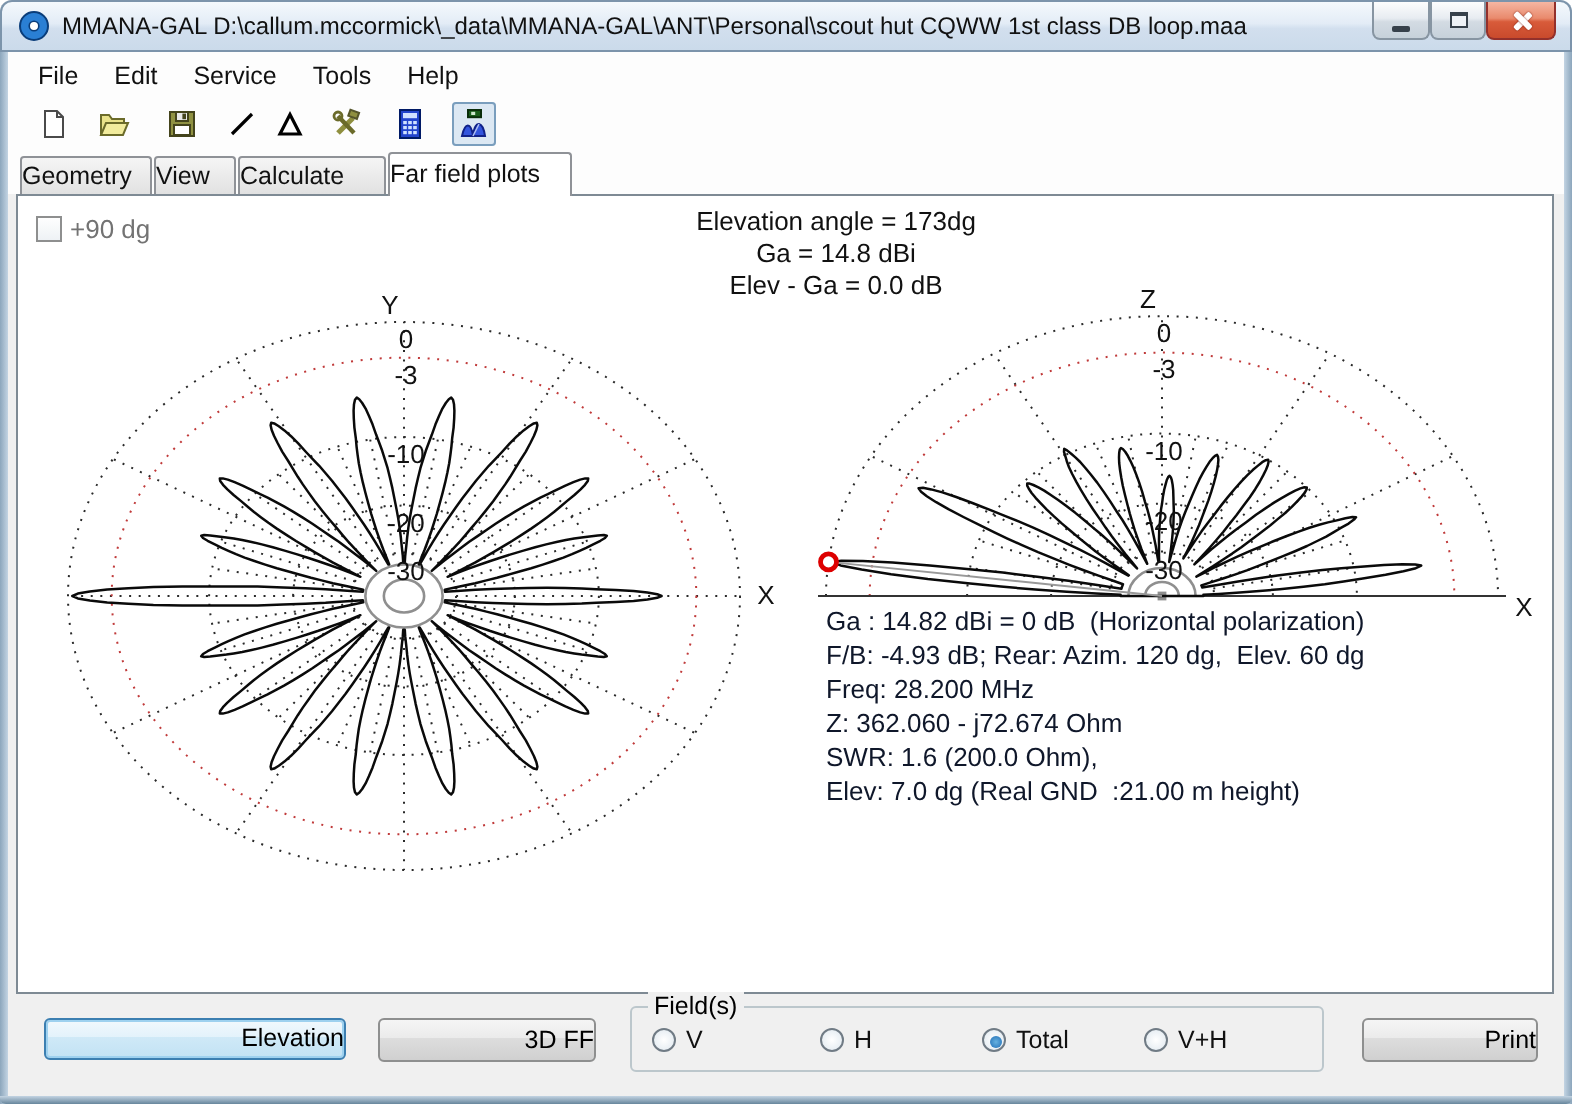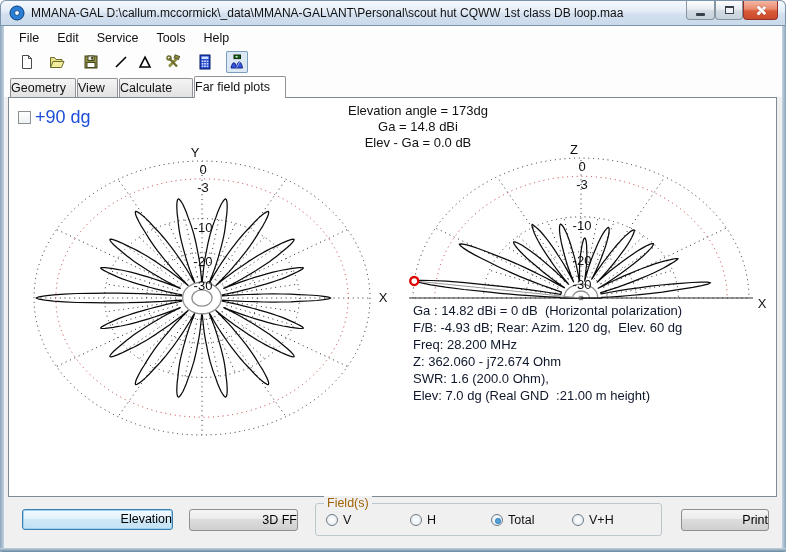--- a/index.html
+++ b/index.html
@@ -38,36 +38,36 @@
   
   .tabstrip{position:absolute;left:4px;top:76px;width:778px;height:21px;background:#fdfdfd;}
   .tab{position:absolute;top:2px;height:20px;line-height:18px;text-align:left;font-size:12.5px;color:#111;
     background:linear-gradient(#f5f5f5,#e0e0e0);border:1px solid #8f9297;border-bottom:none;border-radius:2px 2px 0 0;}
   .tab.active{top:0;height:22px;line-height:21px;background:#fff;z-index:5;}
   
   .panel{position:absolute;left:8px;top:97px;width:769px;height:400px;background:#fff;border:1px solid #7e8a94;}
   .plots-svg{position:absolute;left:0;top:0;}
   .chkrow{position:absolute;left:9px;top:9px;display:flex;align-items:center;z-index:3;}
   .chkbox{width:13px;height:13px;border:1px solid #8e8f8f;background:linear-gradient(#fefefe,#eef2f5);}
-  .chklabel{font-size:18px;color:#1d4ed8;margin-left:4px;text-align:right;}
+  .chklabel{font-size:13px;color:#737373;margin-left:4px;text-align:right;}
   .hdr{position:absolute;left:244px;top:5px;width:330px;text-align:center;z-index:2;}
   .hdr div{font-size:13px;color:#111;line-height:16px;}
   .info{position:absolute;left:404px;top:204px;z-index:2;}
   .info div{font-size:13px;color:#0f172a;line-height:17px;white-space:pre;}
   
   .footer{position:absolute;left:4px;top:497px;width:778px;height:51px;background:#f0f0f0;}
   .btn{position:absolute;font-size:12.5px;color:#000;text-align:right;border:1px solid #8e8f8f;border-radius:3px;
     background:linear-gradient(#f5f5f5,#ebebeb 45%,#dddddd 46%,#d0d0d0);}
   .btn.default{border-color:#3c7fb1;box-shadow:0 0 0 1px #9ed1ef inset;
     background:linear-gradient(#f2f9fd,#e3f2fb 45%,#cfe9f7 46%,#c2e2f4);}
   .btn-elevation{left:18px;top:12px;width:151px;height:21px;line-height:19px;}
   .btn-3dff{left:185px;top:12px;width:109px;height:22px;line-height:20px;}
   .btn-print{left:677px;top:12px;width:88px;height:22px;line-height:20px;}
   .groupbox{position:absolute;left:311px;top:6px;width:347px;height:33px;border:1px solid #bcc7cc;border-radius:3px;}
-  .groupbox-label{position:absolute;left:8px;top:-8px;background:#f0f0f0;padding:0 3px;font-size:12.5px;color:#a16207;}
+  .groupbox-label{position:absolute;left:8px;top:-8px;background:#f0f0f0;padding:0 3px;font-size:12.5px;color:#000000;}
   .radio-item{position:absolute;top:9px;display:flex;align-items:center;}
   .radio-item .dot{width:12px;height:12px;border:1px solid #707b85;border-radius:50%;background:radial-gradient(#ffffff,#dfe8ef);position:relative;}
   .radio-item.selected .dot::after{content:"";position:absolute;left:3px;top:3px;width:6px;height:6px;border-radius:50%;
     background:radial-gradient(#66b1e0,#1f6db5);}
   .radio-item .rlabel{font-size:12.5px;color:#111;margin-left:5px;}
   .r0{left:10px;} .r1{left:94px;} .r2{left:175px;} .r3{left:256px;}
 </style>
 </head>
 <body>
 

